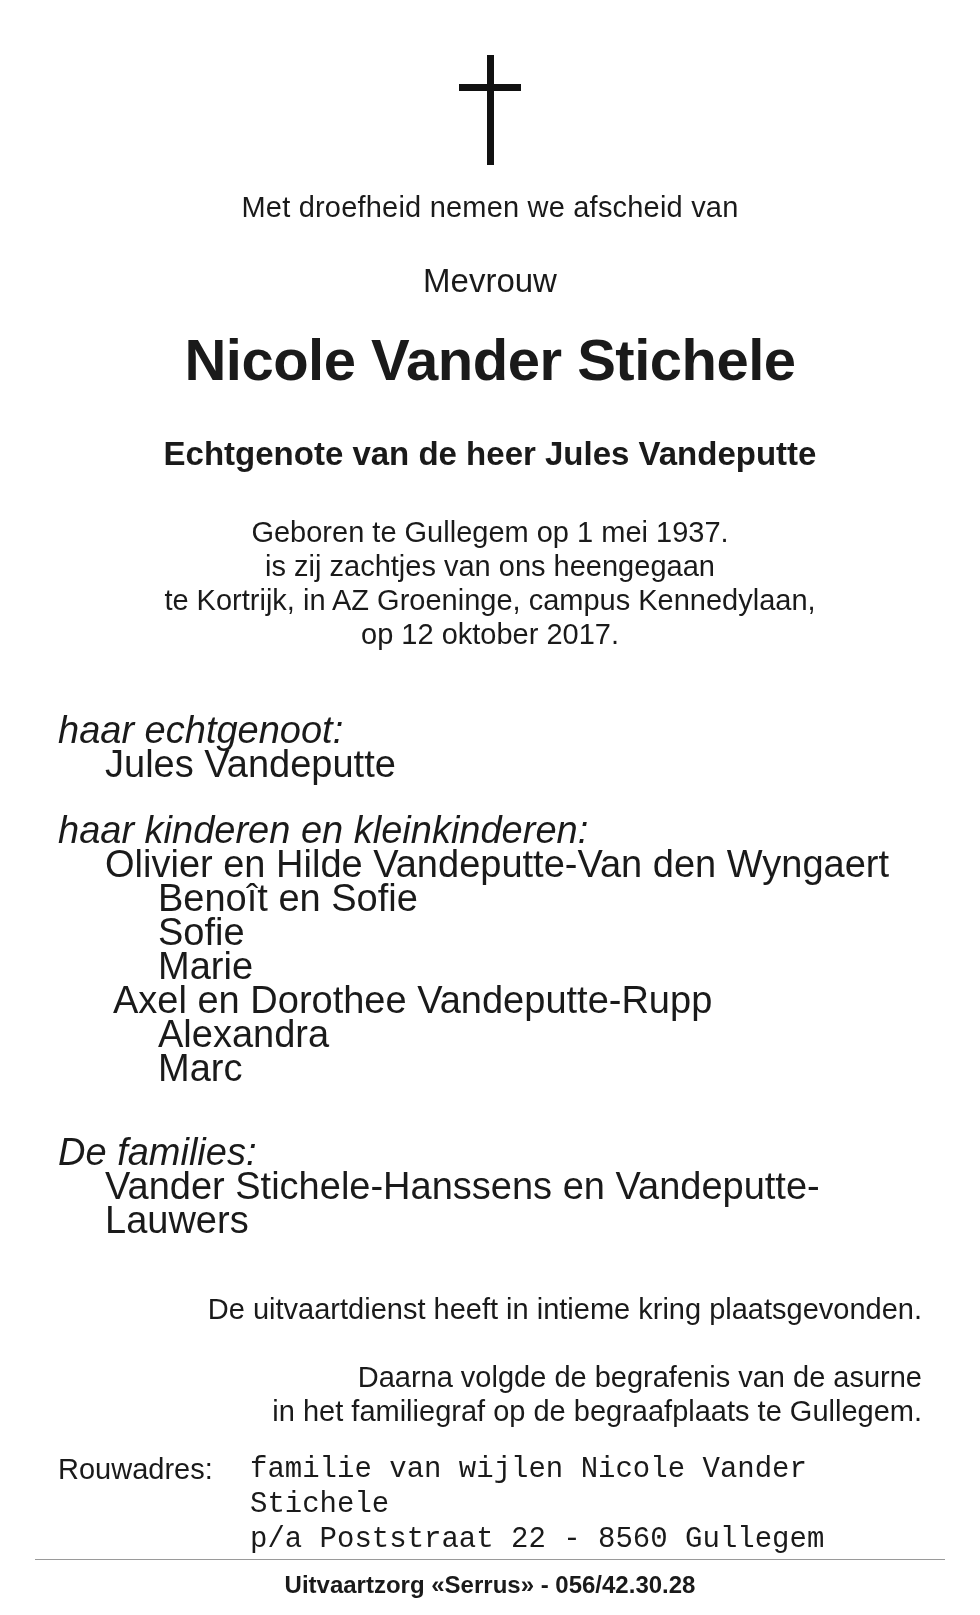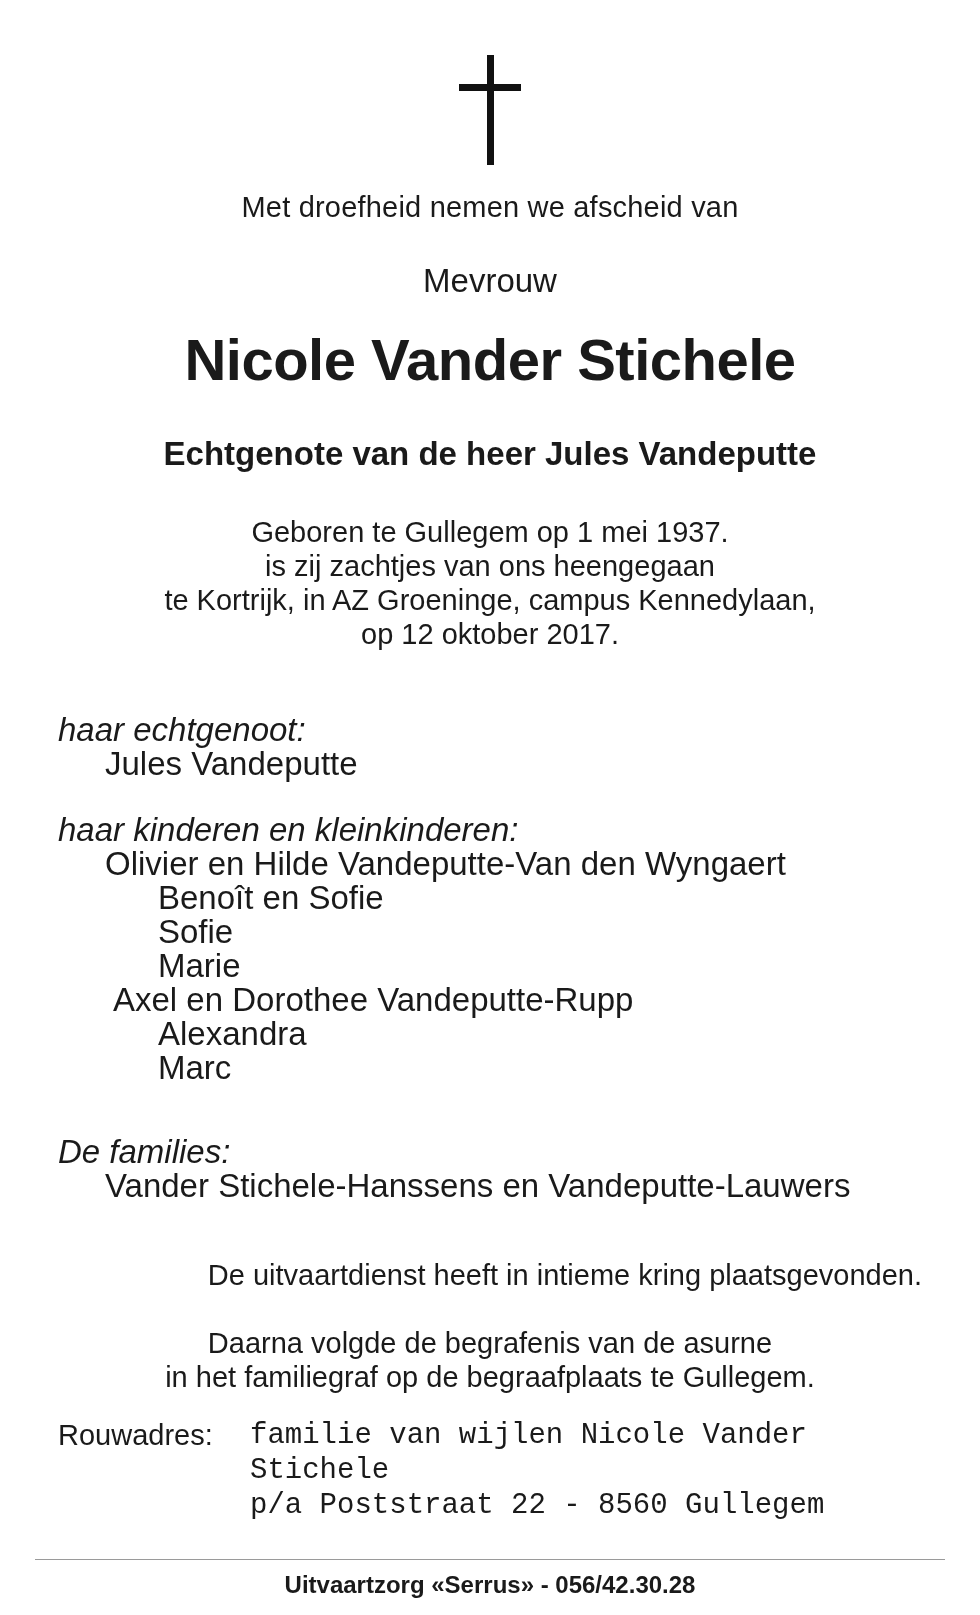--- a/index.html
+++ b/index.html
@@ -43,40 +43,40 @@
   .subtitle {
     margin-top: 42px;
     font-size: 33px;
     font-weight: 700;
   }
   .bio {
     margin-top: 42px;
     font-size: 29px;
     line-height: 34px;
   }
-  .section { font-size: 33px; line-height: 34px; }
+  .section { font-size: 38px; line-height: 34px; }
   .spouse-section   { margin-top: 62px; }
   .children-section { margin-top: 32px; }
   .families-section { margin-top: 50px; }
   .label-italic {
     font-style: italic;
   }
   .indent1 { padding-left: 47px; }
   .indent1b{ padding-left: 55px; }
   .indent2 { padding-left: 100px; }
   .service {
     margin-top: 56px;
     font-size: 29px;
     text-align: right;
   }
   .burial {
     margin-top: 34px;
     font-size: 29px;
     line-height: 34px;
-    text-align: center;
+    text-align: right;
   }
   .rouwadres {
     margin-top: 24px;
     font-size: 29px;
     line-height: 35px;
     display: grid;
     grid-template-columns: 192px 1fr;
   }
   .rouwadres .addr-label { grid-column: 1; }
   .rouwadres .addr-lines { grid-column: 2; font-family: Liberation Mono, monospace; }

